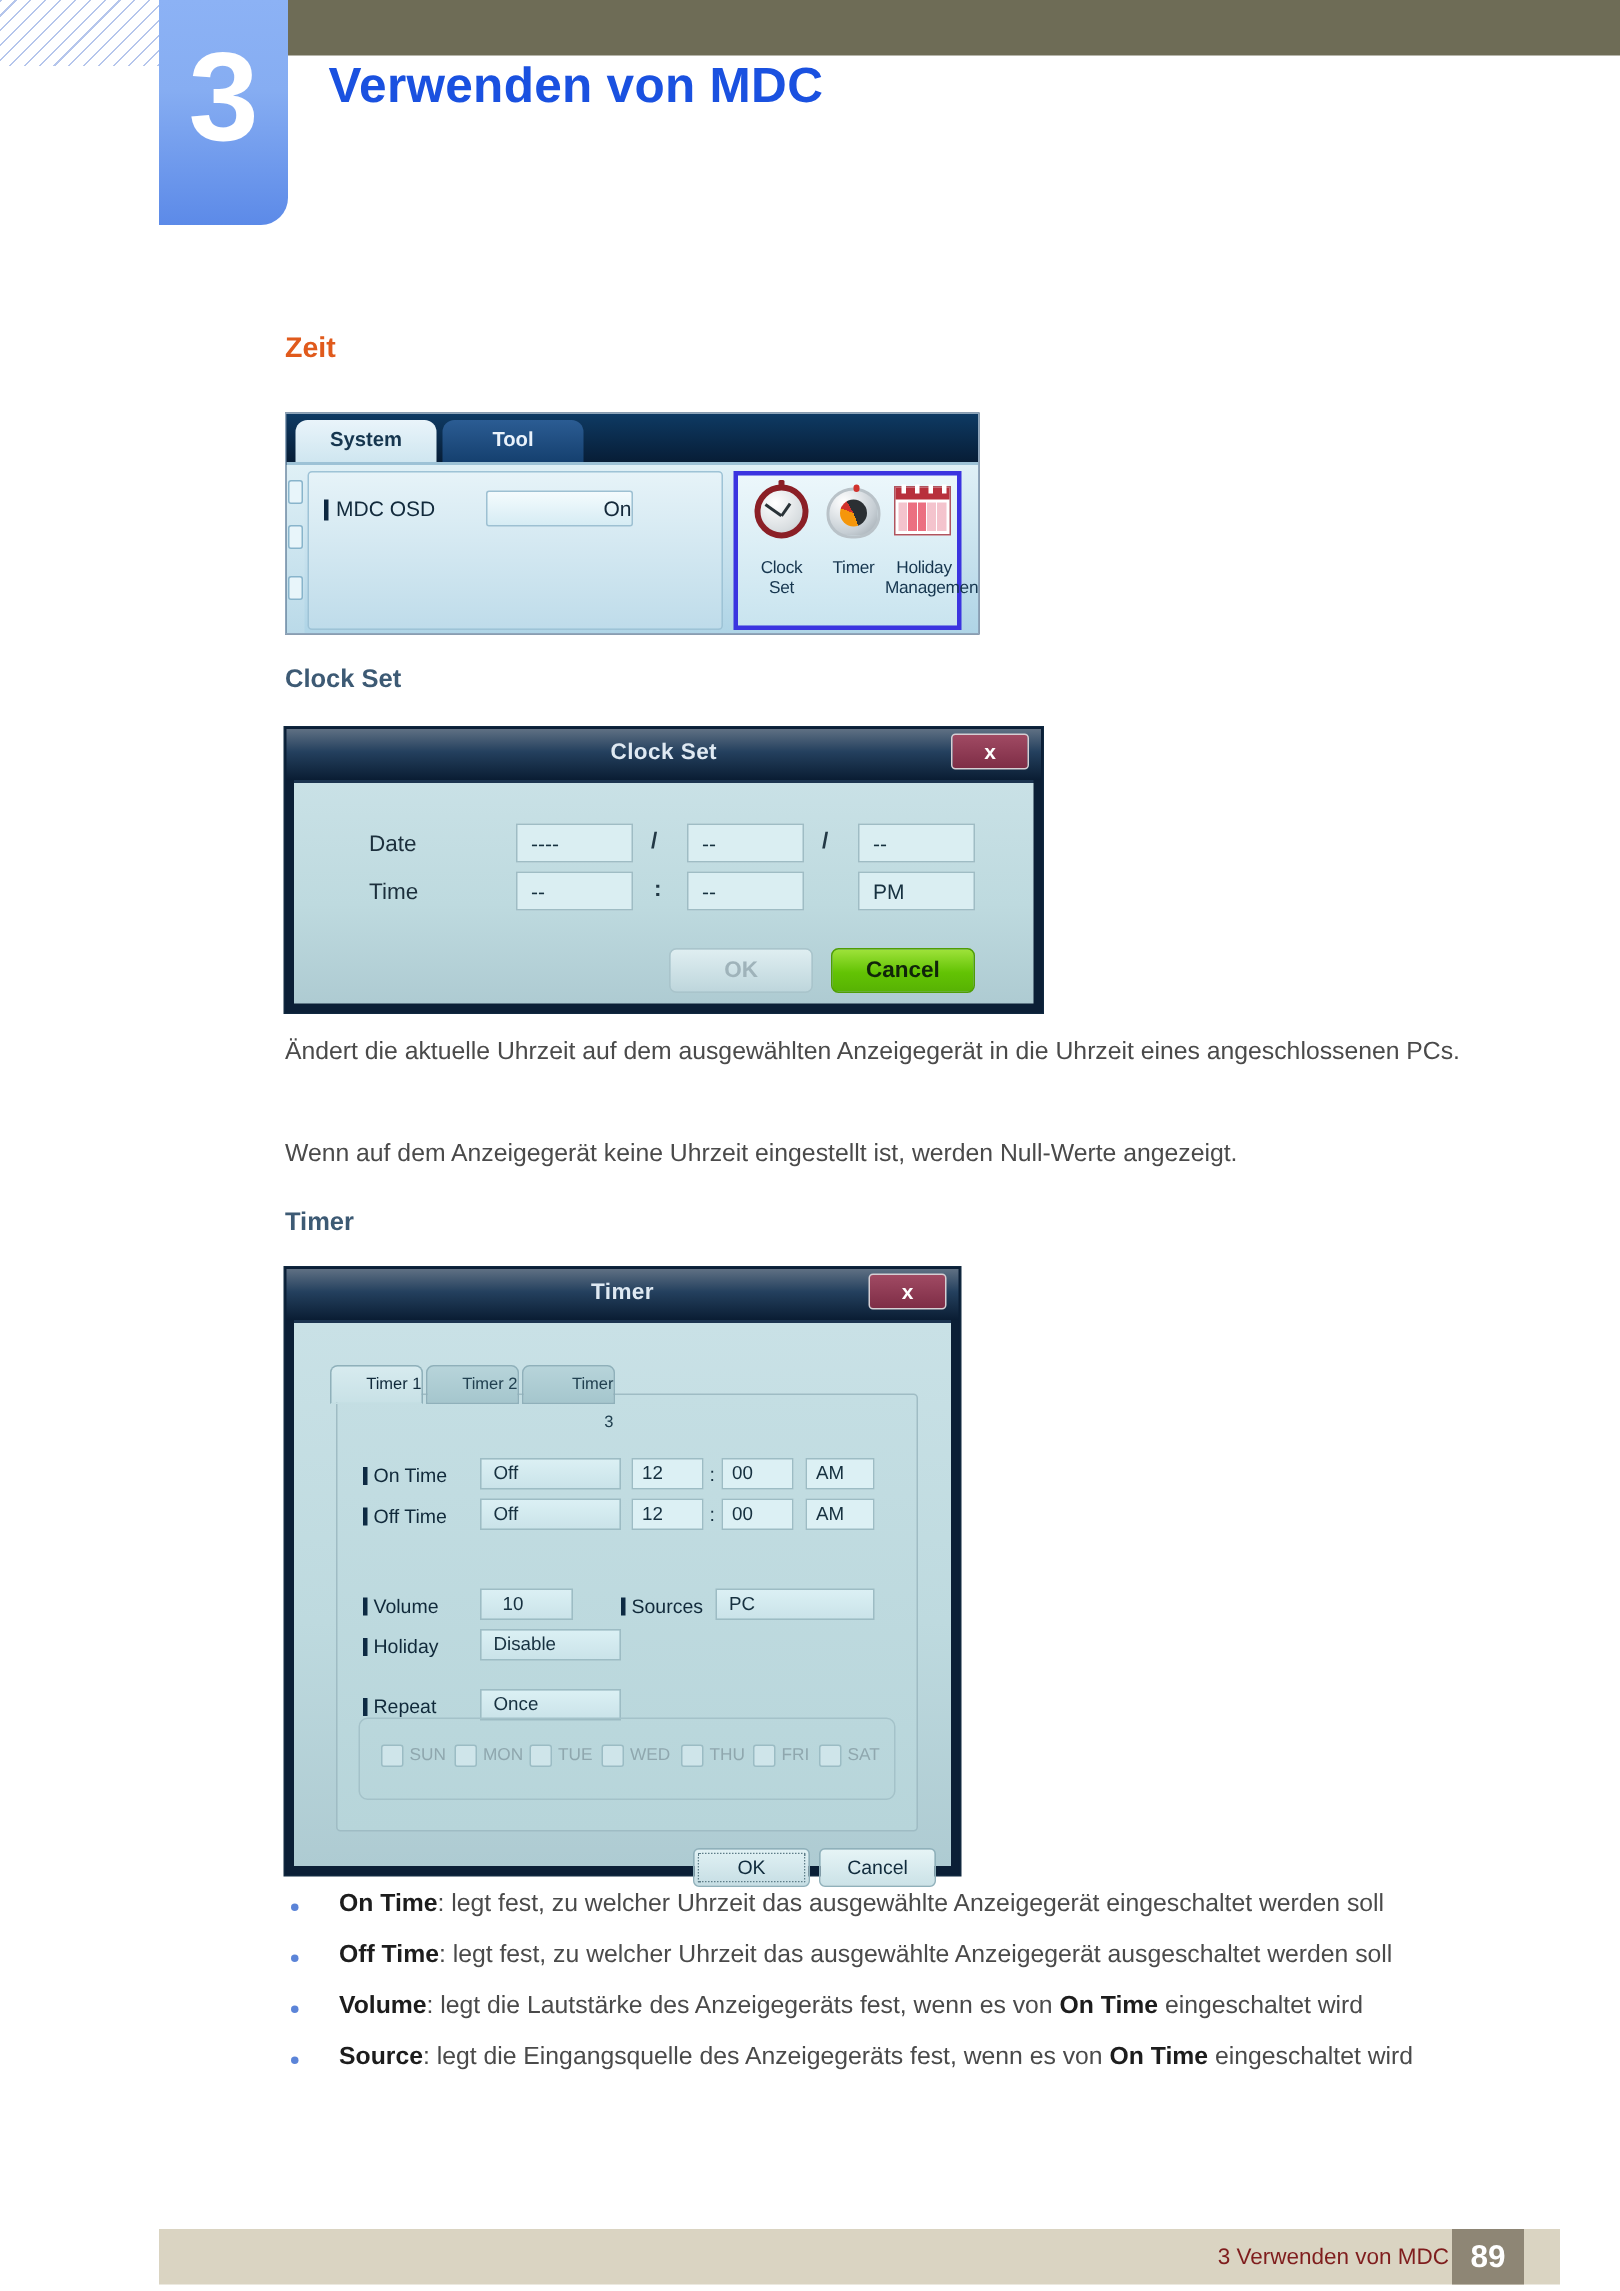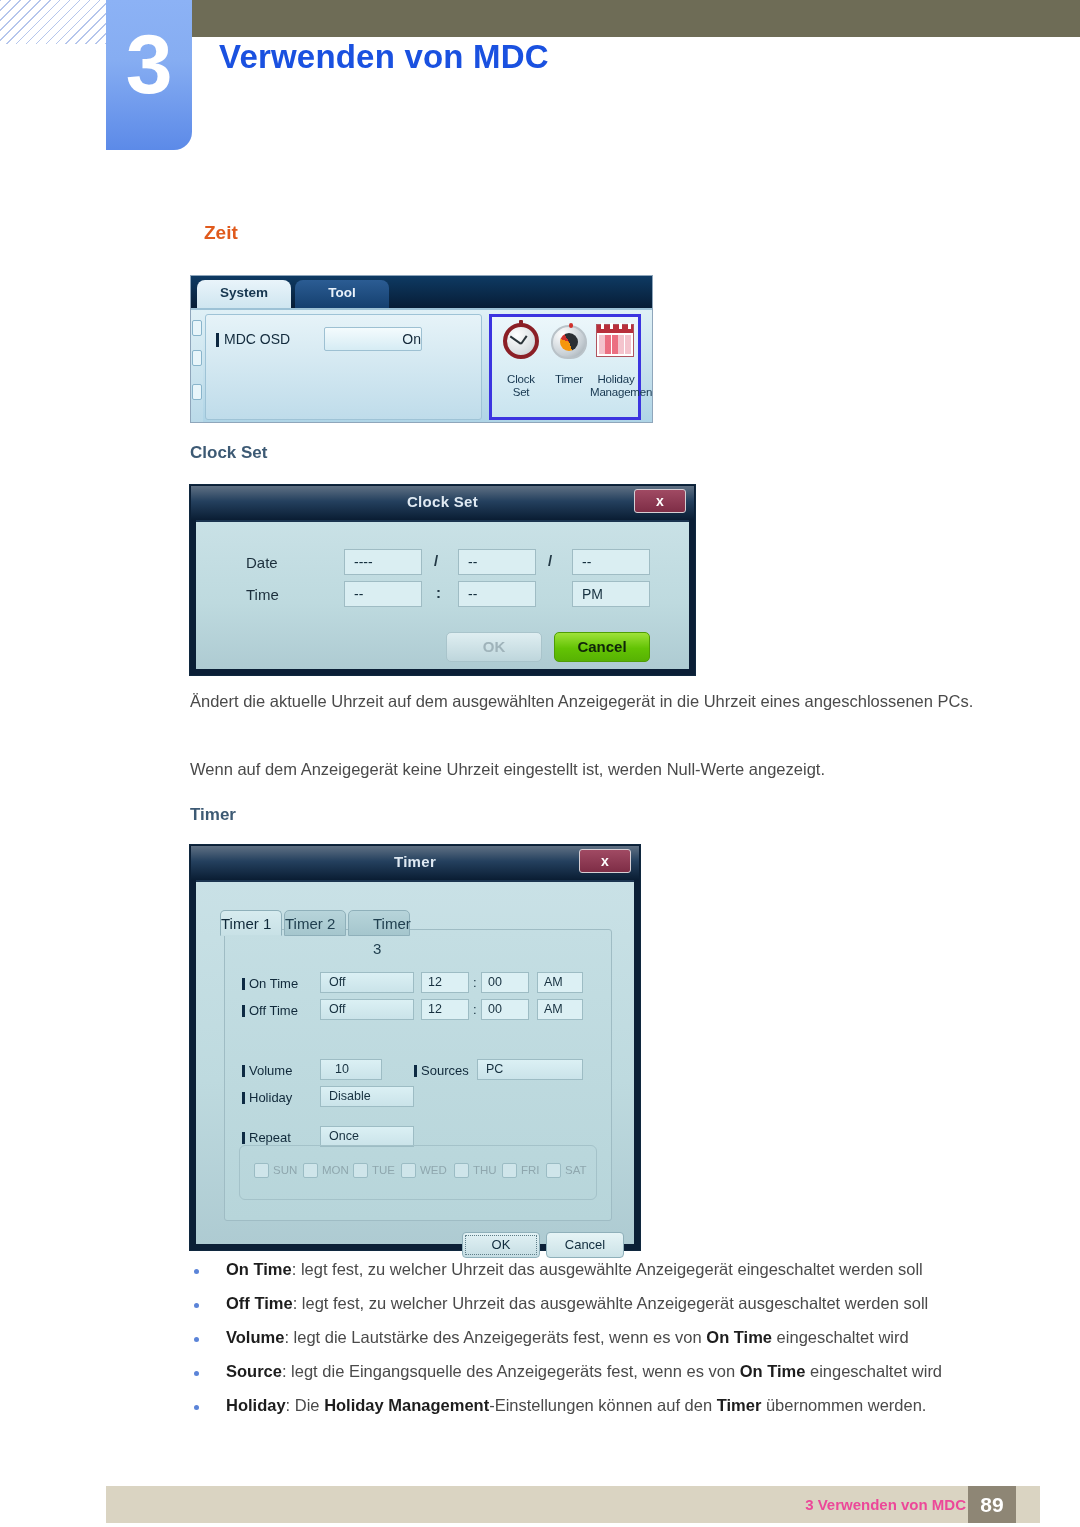--- a/index.html
+++ b/index.html
@@ -221,21 +221,21 @@
   
   #timerdlg { left:190px; top:845px; width:450px; height:405px; }
   #timerdlg .panel {
     position:absolute; left:28px; top:47px; width:388px; height:292px;
     background:linear-gradient(180deg,#c4dee3 0%,#b7d5da 100%);
     border:1px solid #9fbcc4; border-radius:3px;
   }
   #timerdlg .tabrow { position:absolute; left:24px; top:28px; height:26px; }
   #timerdlg .ttab {
     position:absolute; top:0; height:26px; width:62px;
-    font-size:15px; text-align:left; line-height:25px;
+    font-size:11px; text-align:right; line-height:25px;
     border:1px solid #8fb0ba;
     border-top-left-radius:5px; border-top-right-radius:5px;
   }
   #timerdlg .ttab.on {
     background:linear-gradient(180deg,#d7ebef,#c8e1e6);
     color:#10293a; border-bottom:1px solid #c4dee3; z-index:3;
   }
   #timerdlg .ttab.off {
     background:linear-gradient(180deg,#b7d4da,#a5c6cd);
     color:#214050; z-index:2;
@@ -298,21 +298,21 @@
   .bul .tx { font-size:16.5px; color:#4a4a4a; line-height:22px; }
   .bul .tx b { color:#1d1d1d; font-weight:700; }
 
   
   #footbar {
     position:absolute; left:106px; top:1486px; width:934px; height:37px;
     background:#dad4c2;
   }
   #foottxt {
     position:absolute; right:114px; top:1496px;
-    color:#ec4899; font-size:15px; font-weight:700;
+    color:#7f1d1d; font-size:15px; font-weight:400;
   }
   #pagebox {
     position:absolute; left:968px; top:1486px; width:48px; height:37px;
     background:#8e8675;
   }
   #pagenum {
     position:absolute; left:0; top:0; width:48px; height:37px;
     color:#ffffff; font-size:21px; font-weight:700;
     display:flex; align-items:center; justify-content:center;
   }
@@ -322,21 +322,21 @@
 
 <div id="hatch"></div>
 <div id="olivebar"></div>
 <div id="chapbox">
   <div id="chapnum">3</div>
 </div>
 <div id="chaptitle">Verwenden von MDC</div>
 
 <div id="content">
 
-  <div class="sec-h" style="left:204px; top:222px;">Zeit</div>
+  <div class="sec-h" style="left:190px; top:222px;">Zeit</div>
 
   <div id="mdcpanel">
     <div class="tabstrip">
       <div class="tab active">System</div>
       <div class="tab inactive">Tool</div>
     </div>
     <div class="body">
       <div class="leftstub">
         <i style="top:10px"></i>
           <i style="top:40px"></i>
@@ -510,24 +510,20 @@
       <span class="tx"><b>Off Time</b>: legt fest, zu welcher Uhrzeit das ausgewählte Anzeigegerät ausgeschaltet werden soll</span>
     </div>
     <div class="bul">
       <span class="dot"></span>
       <span class="tx"><b>Volume</b>: legt die Lautstärke des Anzeigegeräts fest, wenn es von <b>On Time</b> eingeschaltet wird</span>
     </div>
     <div class="bul">
       <span class="dot"></span>
       <span class="tx"><b>Source</b>: legt die Eingangsquelle des Anzeigegeräts fest, wenn es von <b>On Time</b> eingeschaltet wird</span>
     </div>
-    <div class="bul">
-      <span class="dot"></span>
-      <span class="tx"><b>Holiday</b>: Die <b>Holiday Management</b>-Einstellungen können auf den <b>Timer</b> übernommen werden.</span>
-    </div>
   </div>
 
 </div>
 
 <div id="footbar"></div>
 <div id="foottxt">3 Verwenden von MDC</div>
 <div id="pagebox">
   <div id="pagenum">89</div>
 </div>
 

